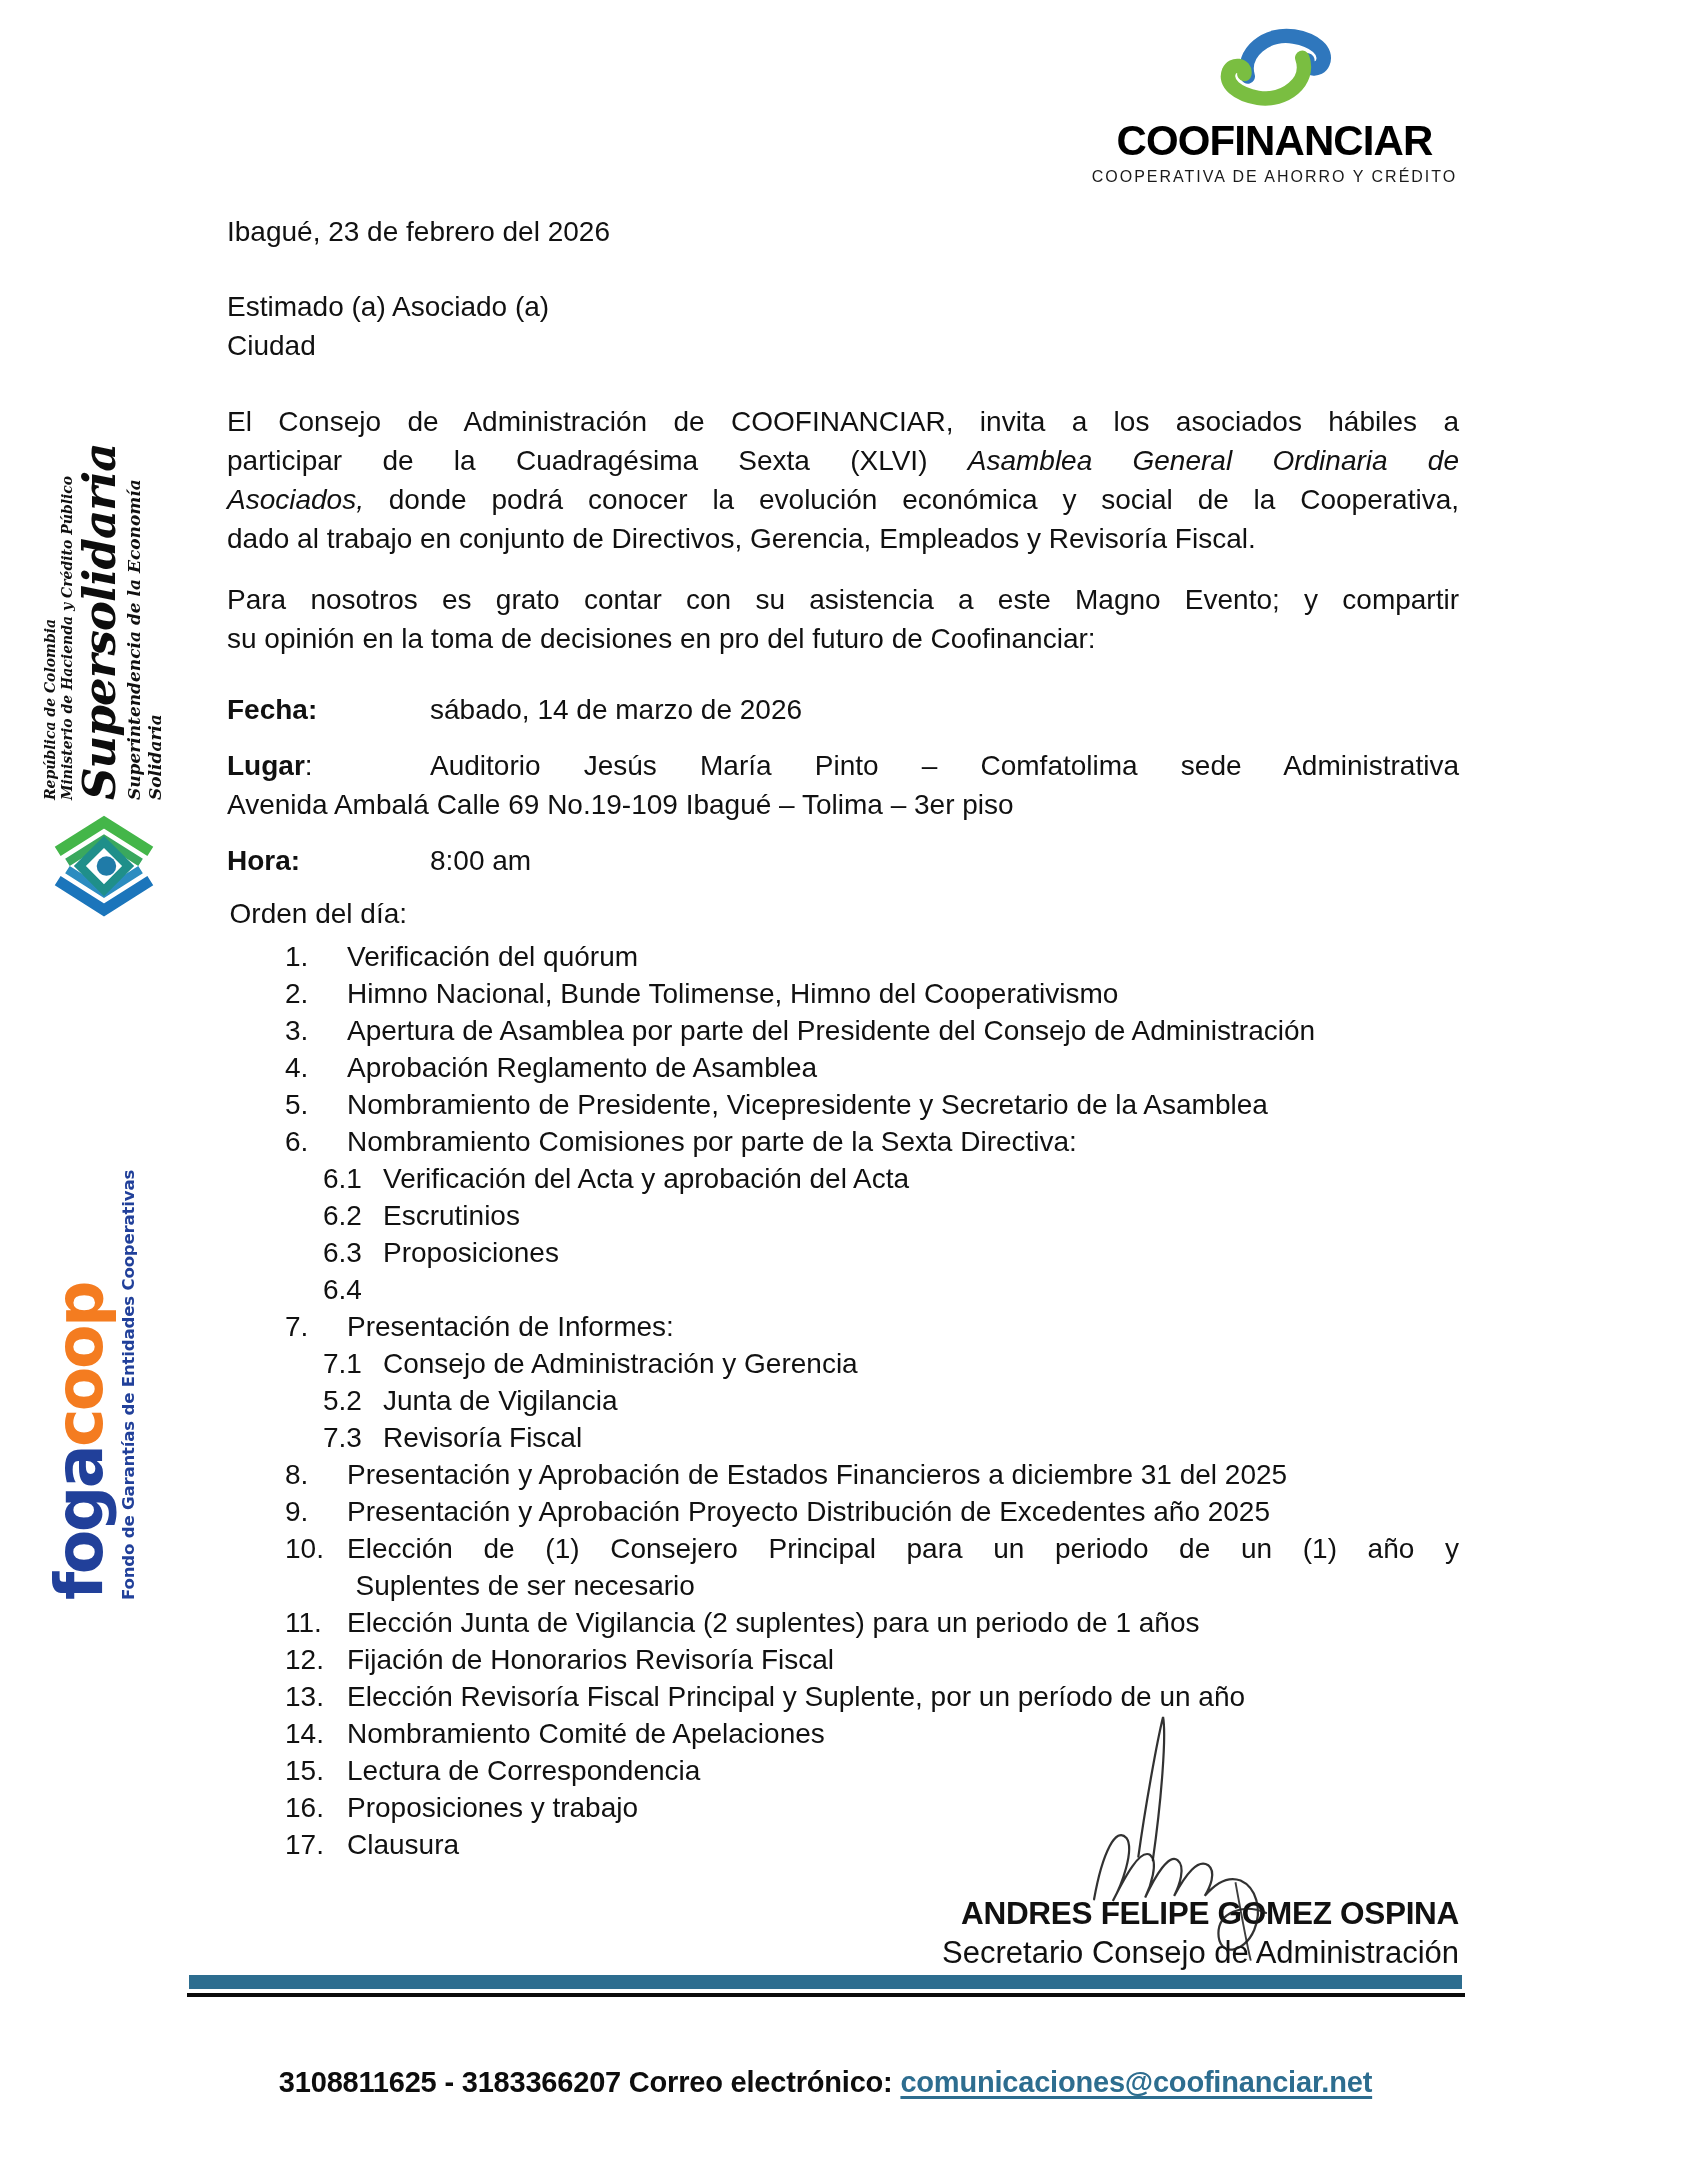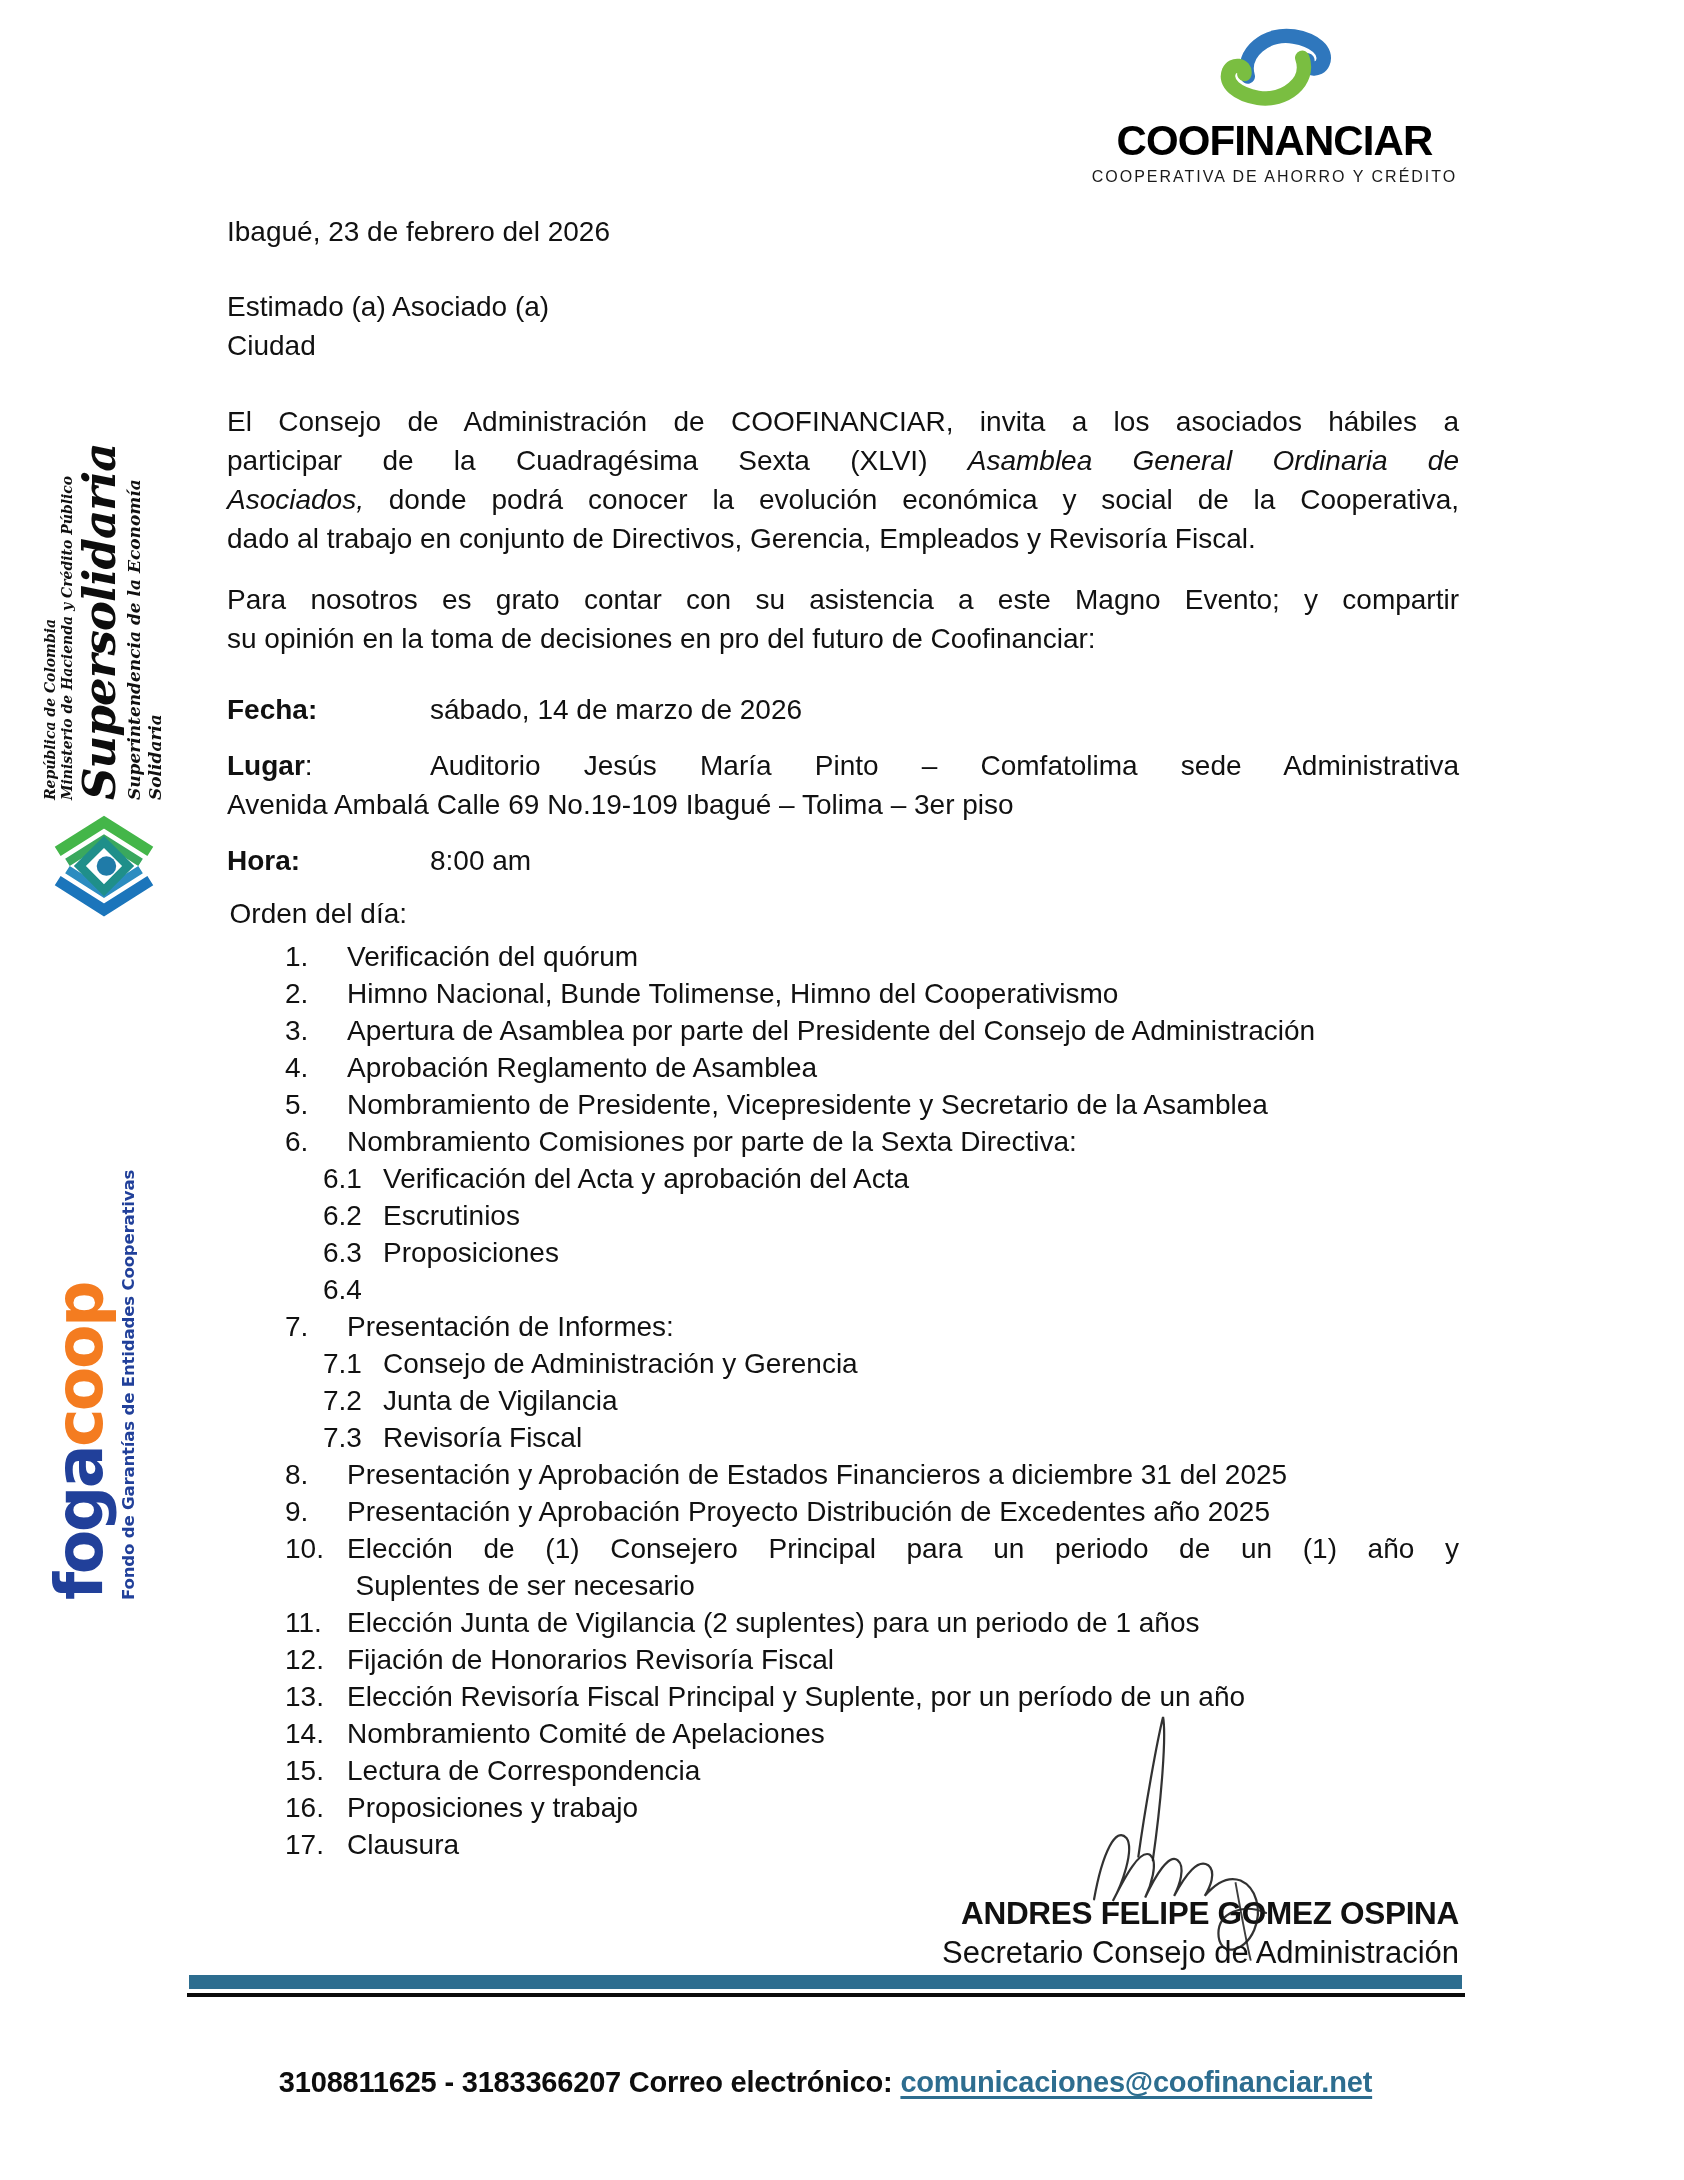--- a/index.html
+++ b/index.html
@@ -178,21 +178,21 @@
         </div>
       <div class="arow">
           <span class="num">7.</span>
           <span class="txt">Presentación de Informes:</span>
         </div>
       <div class="arow sub">
           <span class="num">7.1</span>
           <span class="txt">Consejo de Administración y Gerencia</span>
         </div>
       <div class="arow sub">
-          <span class="num">7.2</span>
+          <span class="num">5.2</span>
           <span class="txt">Junta de Vigilancia</span>
         </div>
       <div class="arow sub">
           <span class="num">7.3</span>
           <span class="txt">Revisoría Fiscal</span>
         </div>
       <div class="arow">
           <span class="num">8.</span>
           <span class="txt">Presentación y Aprobación de Estados Financieros a diciembre 31 del 2025</span>
         </div>

